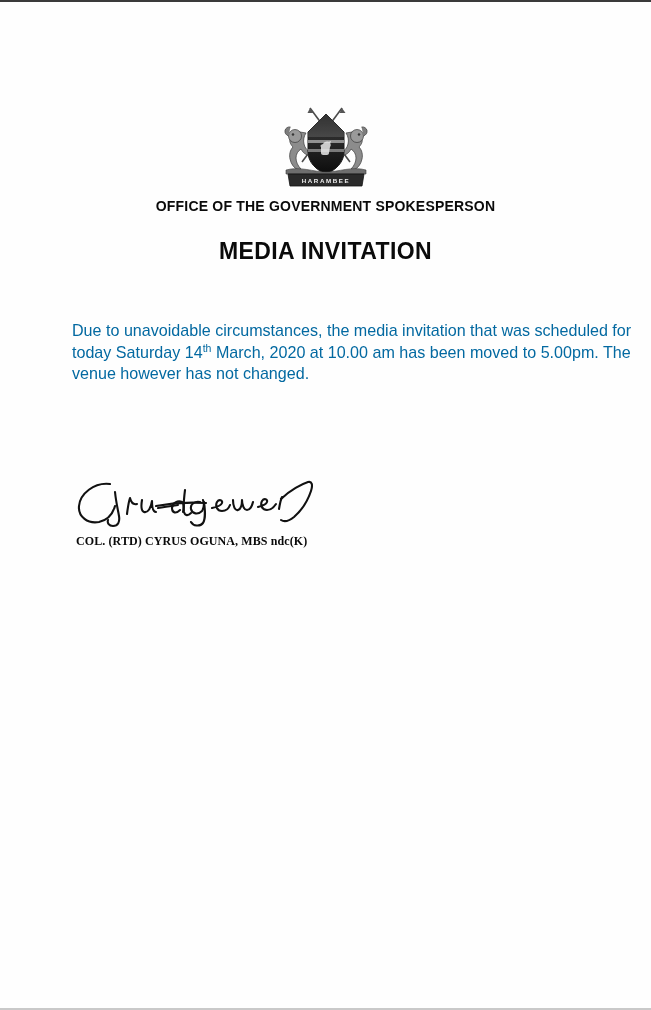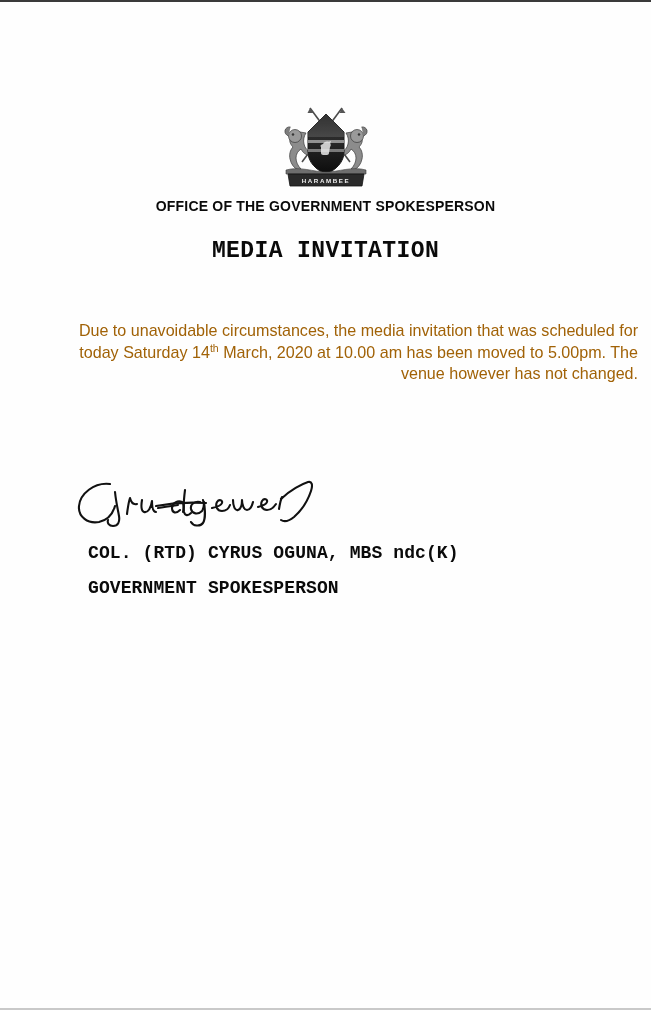--- a/index.html
+++ b/index.html
@@ -64,41 +64,40 @@
     font-size: 14px;
     letter-spacing: 0.2px;
     color: #0a0a0a;
   }
   .media-invitation {
     position: absolute;
     left: 0;
     top: 238px;
     width: 651px;
     text-align: center;
-    font-family: Liberation Mono, monospace;
+    font-family: Liberation Sans, sans-serif;
     font-weight: bold;
     font-size: 23px;
     letter-spacing: 0.4px;
     color: #0a0a0a;
   }
 
   
   .body-block {
     position: absolute;
     left: 72px;
     top: 320px;
     width: 566px;
   }
   .para {
     font-family: "Liberation Sans", sans-serif;
     font-size: 16.1px;
     line-height: 21.5px;
-    color: #a16207;
+    color: #0369a1;
     margin: 0;
-    text-align: right;
   }
   .para + .para { margin-top: 21px; }
   .para sup {
     font-size: 10.5px;
     vertical-align: super;
     line-height: 0;
   }
 
   
   .signature {
@@ -110,27 +109,27 @@
   }
   .signature svg { display: block; }
 
   .signoff {
     position: absolute;
     left: 72px;
     top: 528px;
     width: 480px;
   }
   .signoff-line {
-    font-family: Liberation Mono, monospace;
+    font-family: Liberation Serif, serif;
     font-weight: bold;
-    font-size: 18px;
+    font-size: 12px;
     line-height: 19px;
     letter-spacing: 0.1px;
     color: #0a0a0a;
-    margin: 16px;
+    margin: 4px;
   }
 </style>
 </head>
 <body>
 
 <div class="page-tint"></div>
 <div class="scan-edge-top"></div>
 <div class="scan-edge-bottom"></div>
 
 <div class="sheet">
@@ -228,16 +227,15 @@
 
         <path d="M207 33 C208 27 209 23 210 21"></path>
 
         <path d="M209 23 C218 14 230 8 236 6 C240 5 241 9 239 15 C236 24 230 34 222 41 C217 45 212 46 209 44"></path>
       </g>
     </svg>
   </div>
 
   <div class="signoff">
     <p class="signoff-line">COL. (RTD) CYRUS OGUNA, MBS ndc(K)</p>
-    <p class="signoff-line">GOVERNMENT SPOKESPERSON</p>
   </div>
 
 </div>
 
 </body></html>

